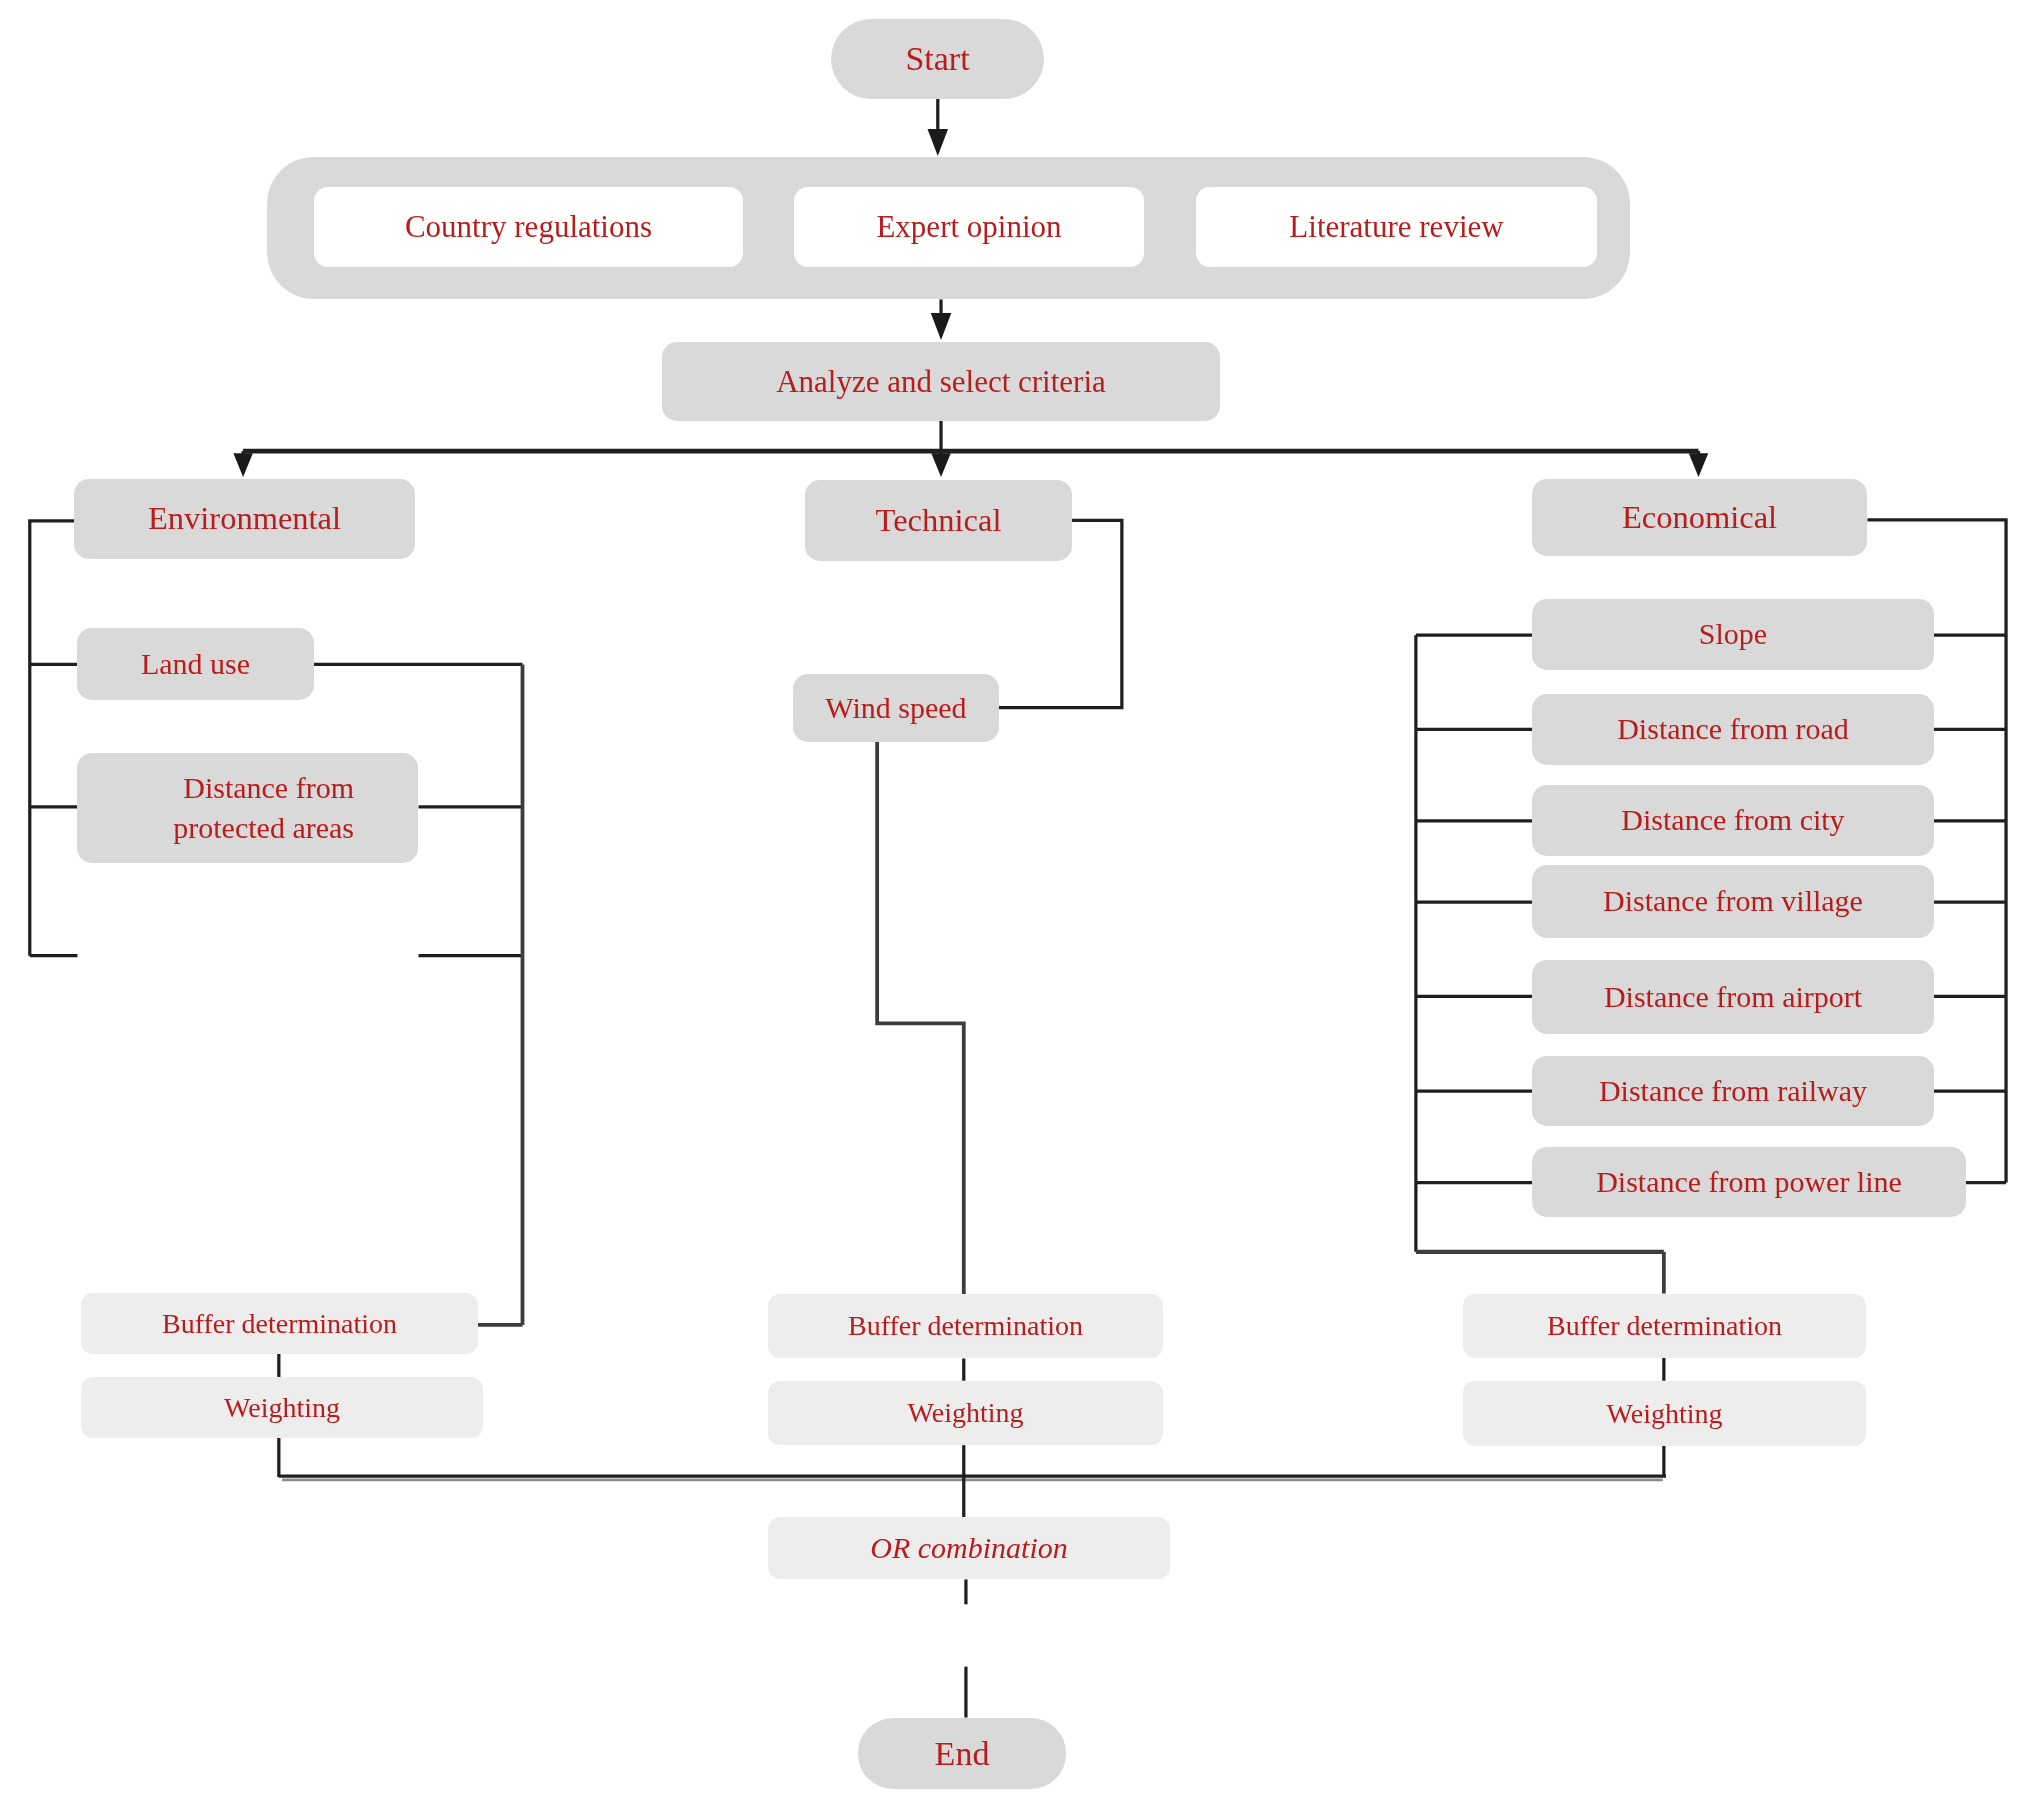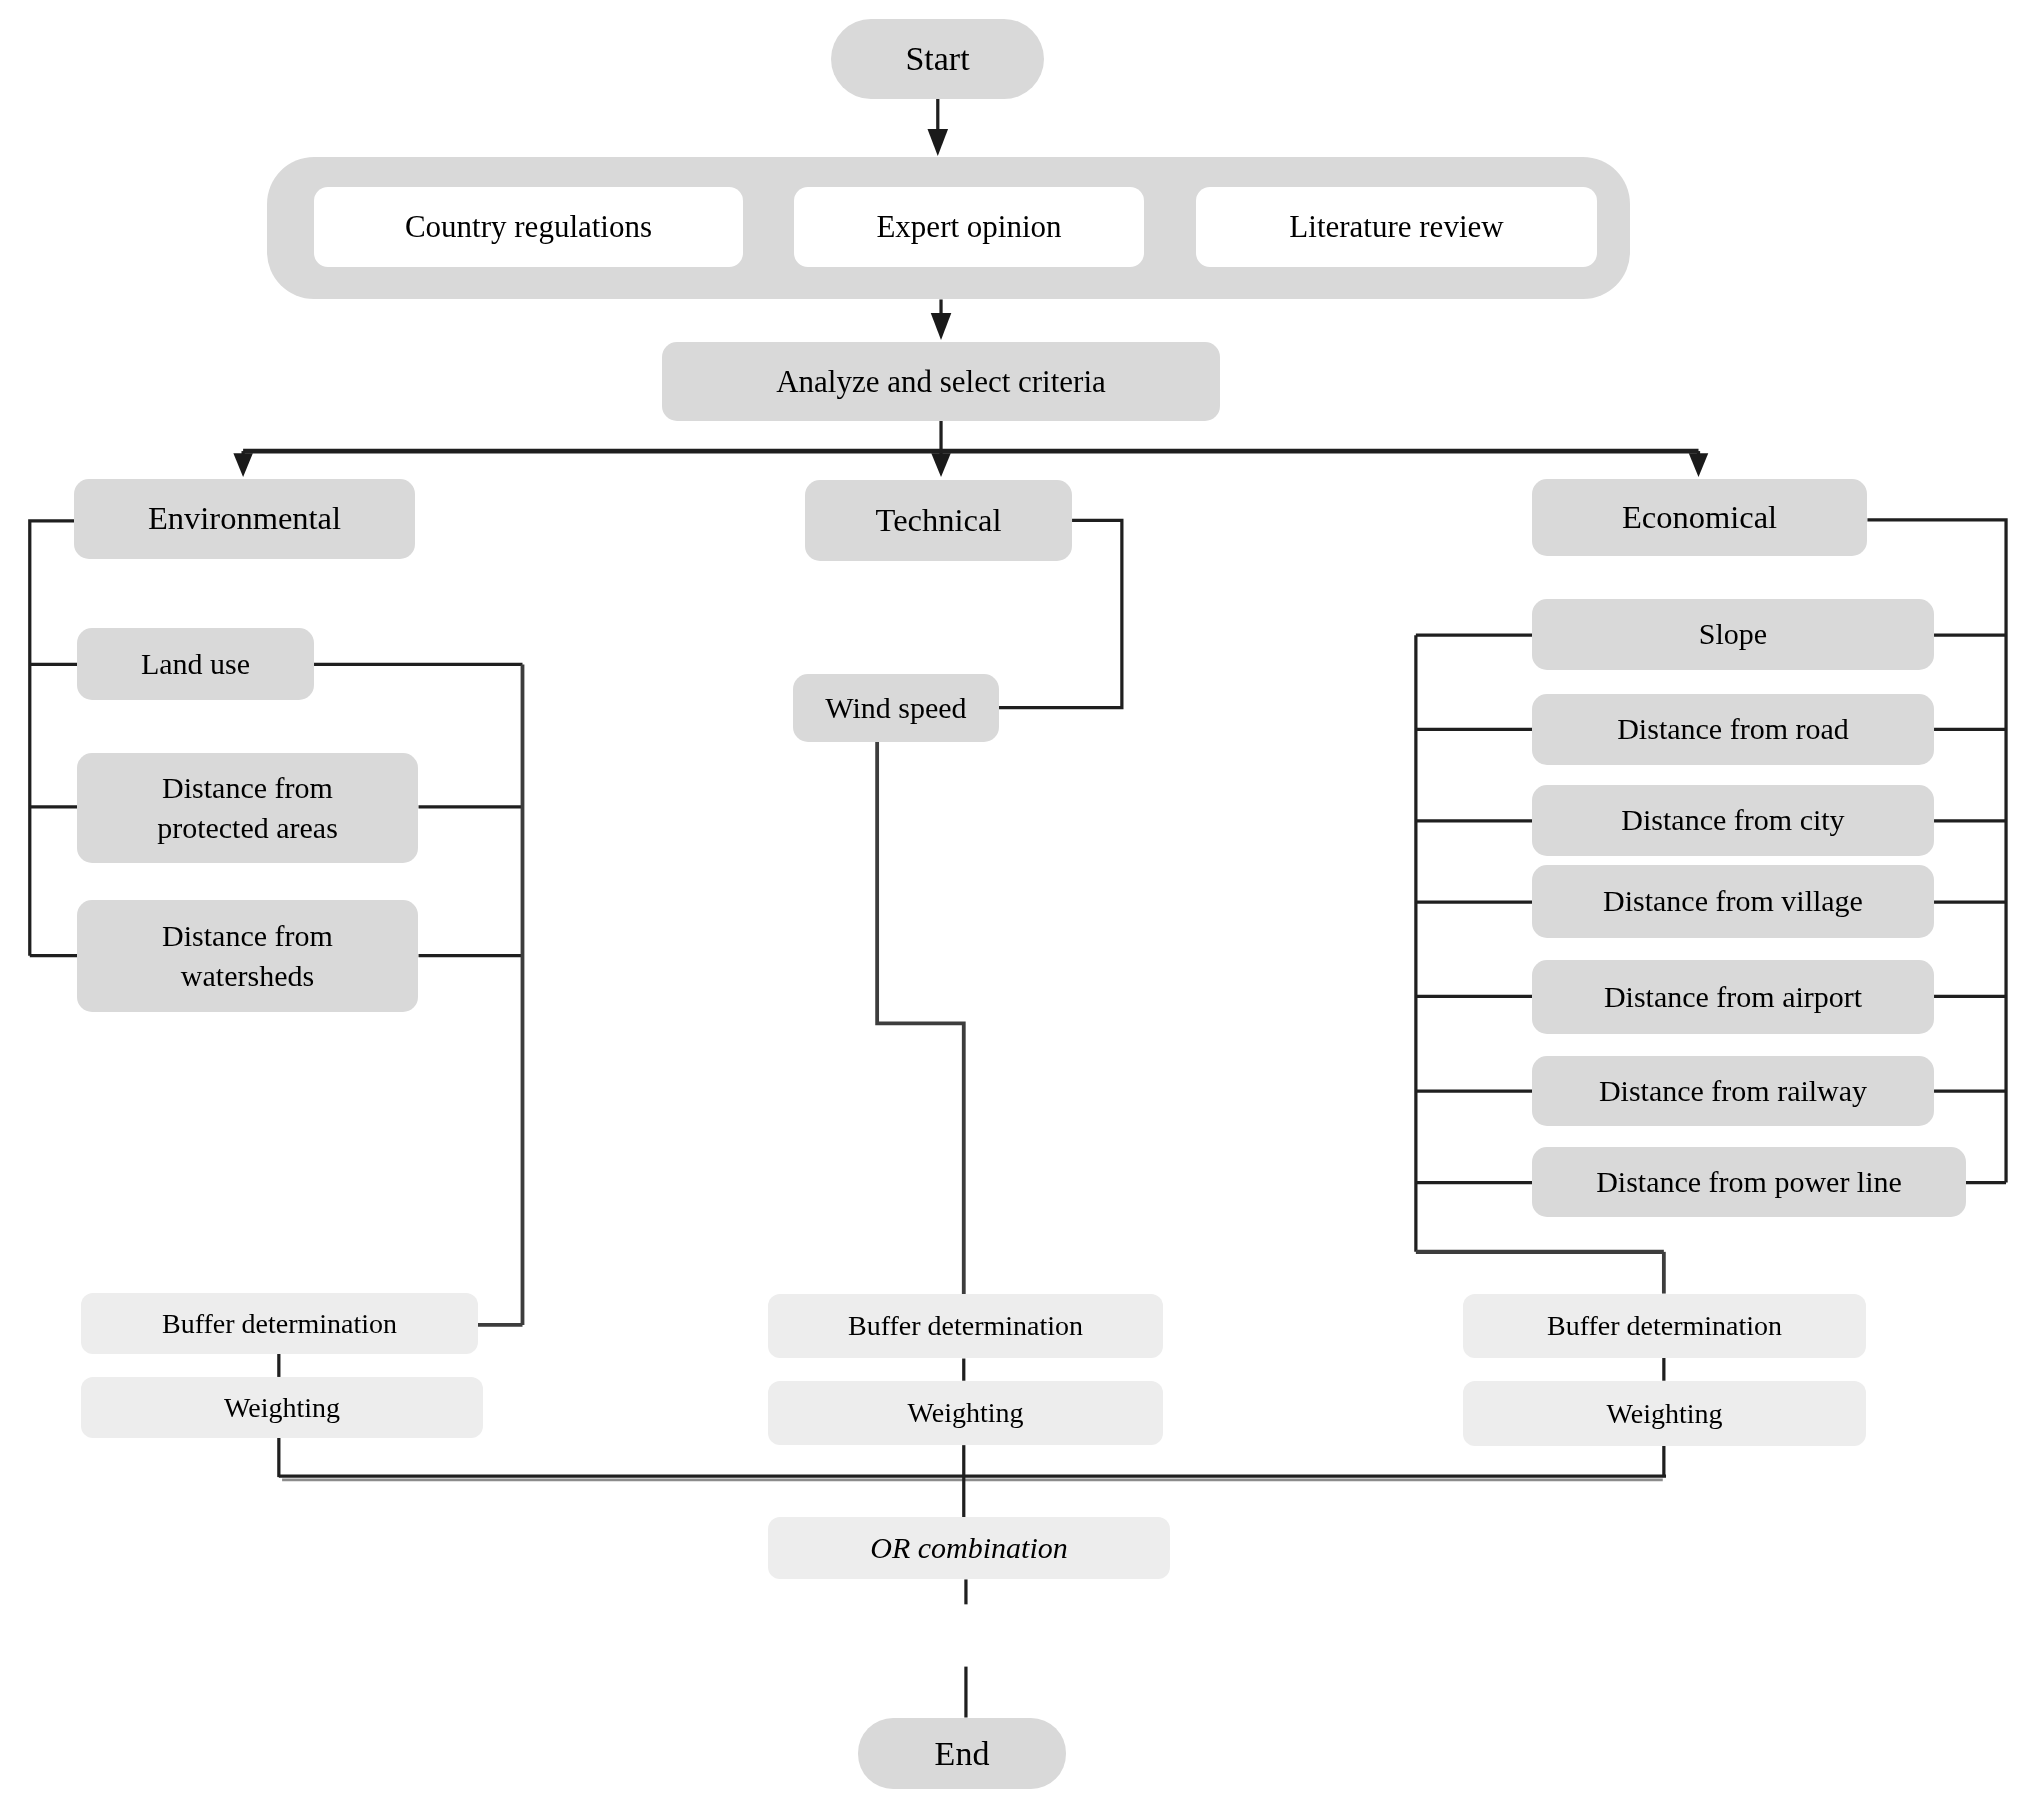--- a/index.html
+++ b/index.html
@@ -7,25 +7,25 @@
     position:relative;
     width:2025px;height:1815px;
     background:#ffffff;
     font-family:"Liberation Serif","DejaVu Serif",serif;
     color:#141414;
   }
   .layer{position:absolute;left:0;top:0;width:2025px;height:1815px;}
   .node{
     position:absolute;
     display:flex;align-items:center;justify-content:center;
-    text-align:center;
+    text-align:right;
     border-radius:15px;
     font-size:30px;
     line-height:1.35;
-    color:#000000;
+    color:#b91c1c;
     box-sizing:border-box;
     padding:0 10.8px;
   }
   .dark{background:#d9d9d9;}
   .light{background:#ededed;}
   .white{background:#ffffff;border-radius:14px;}
   .pill{border-radius:43px;}
   .container-box{position:absolute;background:#d9d9d9;border-radius:47px;}
   .two-line{padding:0 64px;}
   .hdr{font-size:32.5px;}
@@ -119,21 +119,20 @@
   <div class="node white" style="left:1196px;top:187px;width:401px;height:80px;font-size:31px;">Literature review</div>
 
   <div class="node dark" style="left:662px;top:342px;width:558px;height:79px;font-size:31px;">Analyze and select criteria</div>
 
   <div class="node dark hdr" style="left:74px;top:479px;width:341px;height:80px;">Environmental</div>
   <div class="node dark hdr" style="left:805px;top:480px;width:267px;height:81px;">Technical</div>
   <div class="node dark hdr" style="left:1532px;top:479px;width:335px;height:77px;">Economical</div>
 
   <div class="node dark" style="left:77px;top:628px;width:237px;height:72px;">Land use</div>
   <div class="node dark two-line" style="left:77px;top:753px;width:341px;height:110px;">Distance from protected areas</div>
-  <div class="node dark two-line" style="left:77px;top:900px;width:341px;height:112px;">Distance from watersheds</div>
 
   <div class="node dark" style="left:793px;top:674px;width:206px;height:68px;">Wind speed</div>
 
   <div class="node dark" style="left:1532px;top:599px;width:402px;height:71px;">Slope</div>
   <div class="node dark" style="left:1532px;top:694px;width:402px;height:71px;">Distance from road</div>
   <div class="node dark" style="left:1532px;top:785px;width:402px;height:71px;">Distance from city</div>
   <div class="node dark" style="left:1532px;top:865px;width:402px;height:73px;">Distance from village</div>
   <div class="node dark" style="left:1532px;top:960px;width:402px;height:74px;">Distance from airport</div>
   <div class="node dark" style="left:1532px;top:1056px;width:402px;height:70px;">Distance from railway</div>
   <div class="node dark" style="left:1532px;top:1147px;width:434px;height:70px;">Distance from power line</div>

